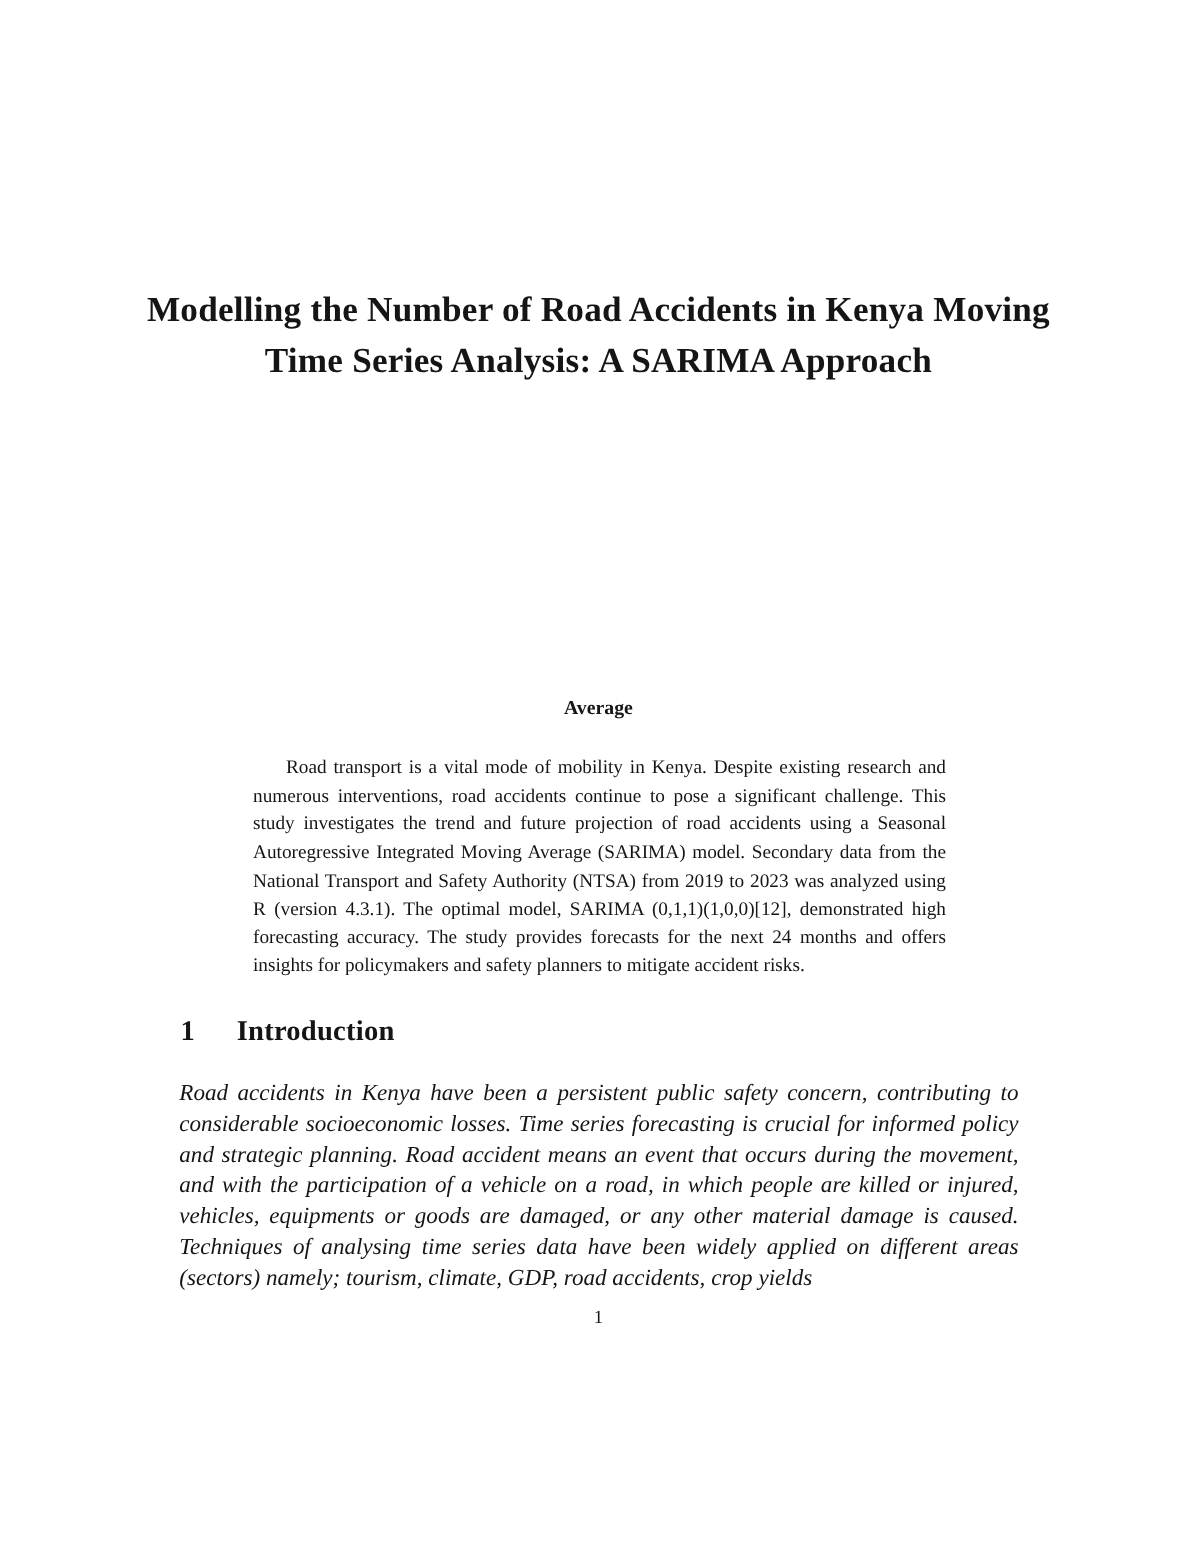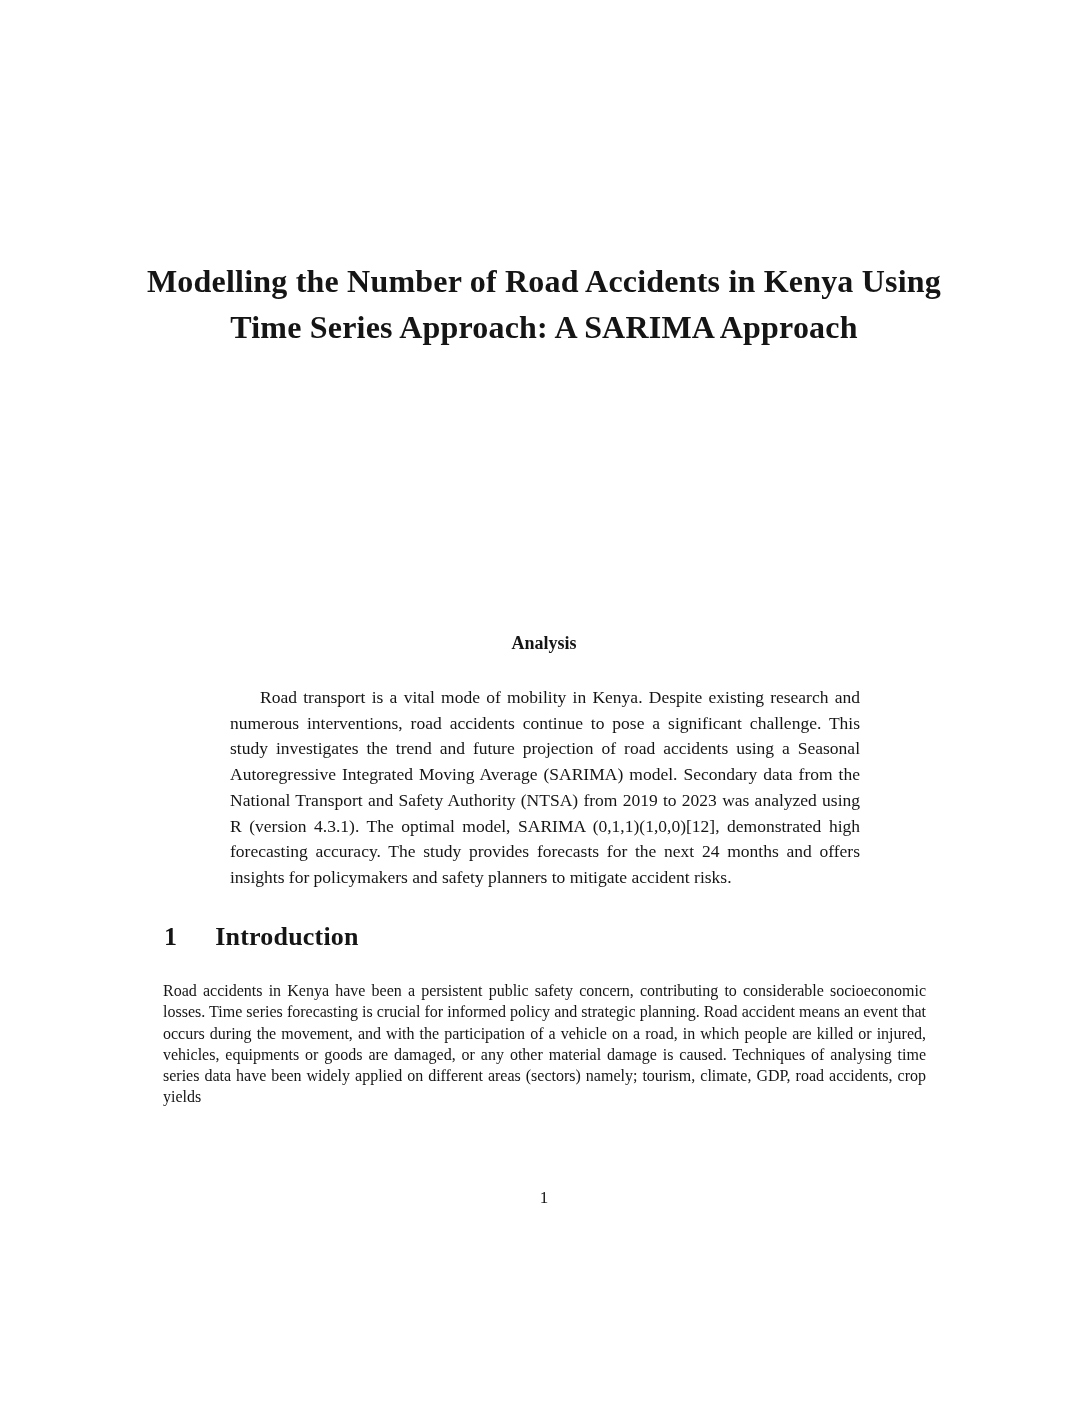--- a/index.html
+++ b/index.html
@@ -61,44 +61,45 @@
   }
   .section-heading .sec-num {
     display: inline-block;
     margin-right: 38px;
   }
   .body-text {
     position: absolute;
     top: 980px;
     left: 163px;
     width: 763px;
-    font-size: 16px;
+    font-size: 21px;
     line-height: 1.33;
     text-align: justify;
+    font-style: italic;
   }
   .body-text p {
     margin: 0;
   }
   .page-number {
     position: absolute;
     top: 1188px;
     left: 0;
     width: 100%;
     text-align: center;
     font-size: 17px;
   }
 </style>
 </head>
 <body>
 
 <div class="page">
 
-  <h1 class="paper-title">Modelling the Number of Road Accidents in Kenya Using Time Series Approach: A SARIMA Approach</h1>
+  <h1 class="paper-title">Modelling the Number of Road Accidents in Kenya Moving Time Series Analysis: A SARIMA Approach</h1>
 
-  <div class="abstract-heading">Analysis</div>
+  <div class="abstract-heading">Average</div>
 
   <div class="abstract-body">
     <p>Road transport is a vital mode of mobility in Kenya. Despite existing research and numerous interventions, road accidents continue to pose a significant challenge. This study investigates the trend and future projection of road accidents using a Seasonal Autoregressive Integrated Moving Average (SARIMA) model. Secondary data from the National Transport and Safety Authority (NTSA) from 2019 to 2023 was analyzed using R (version 4.3.1). The optimal model, SARIMA (0,1,1)(1,0,0)[12], demonstrated high forecasting accuracy. The study provides forecasts for the next 24 months and offers insights for policymakers and safety planners to mitigate accident risks.</p>
   </div>
 
   <div class="section-heading">
     <span class="sec-num">1</span><span>Introduction</span>
   </div>
 
   <div class="body-text">

